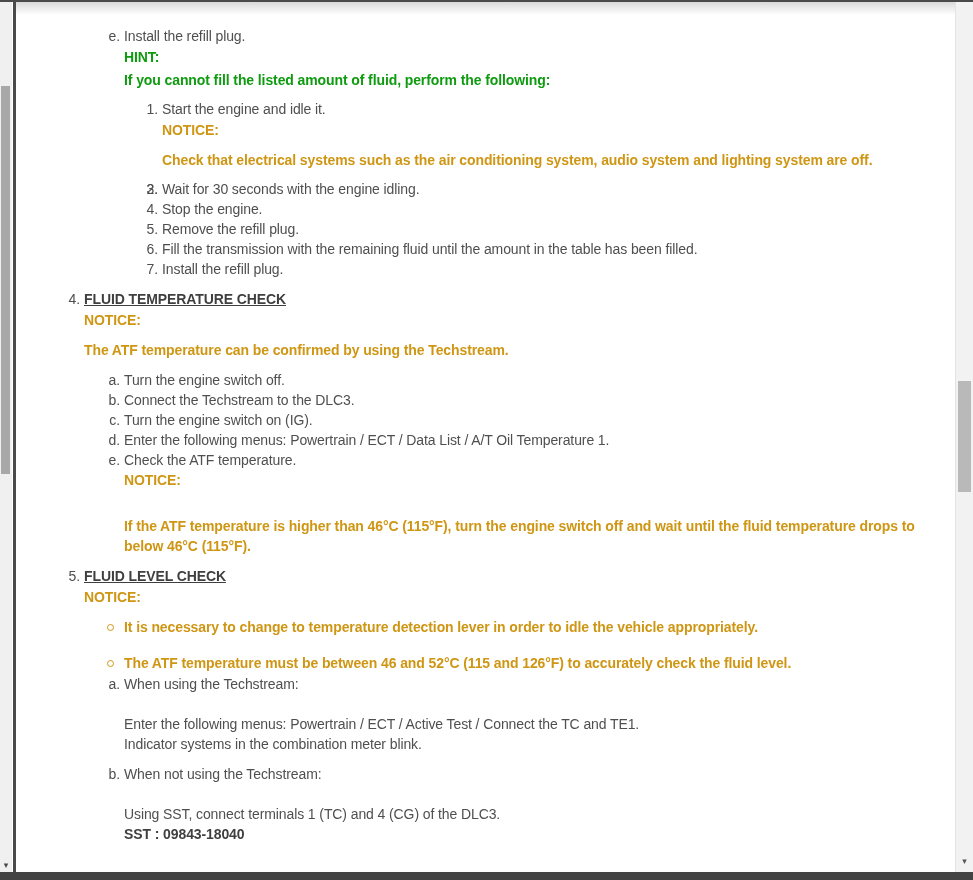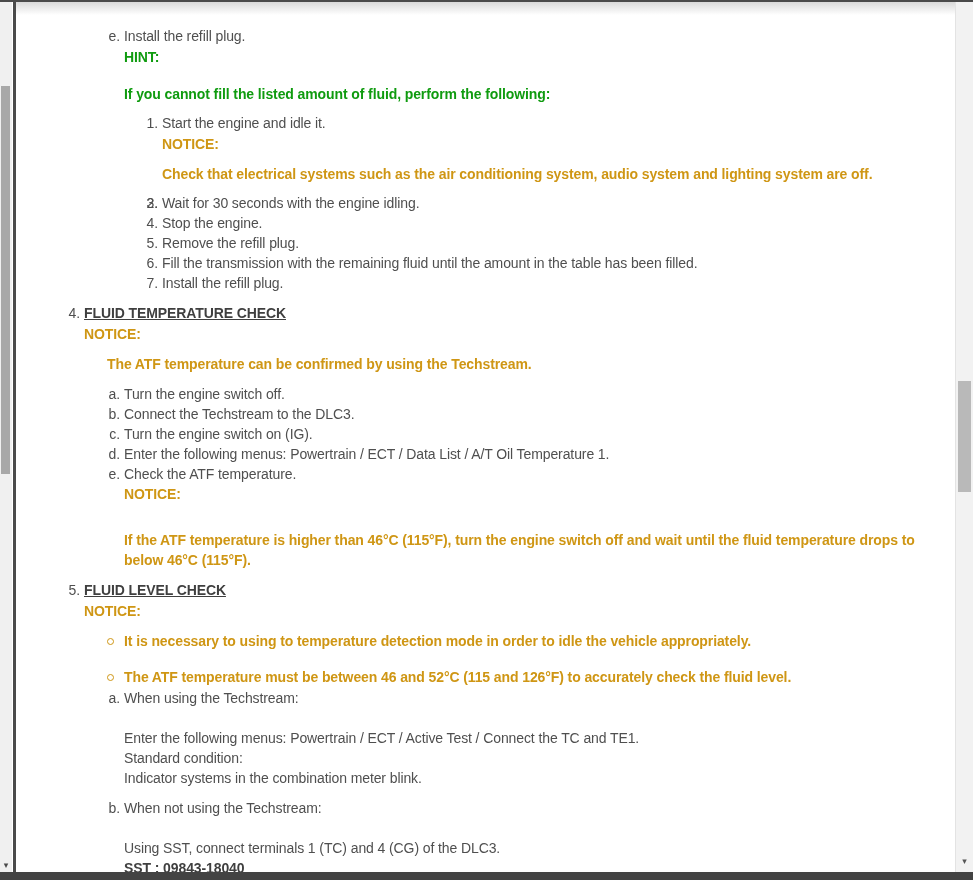--- a/index.html
+++ b/index.html
@@ -70,44 +70,43 @@
 </div>
 
 <div class="sb-right">
   <div class="sb-thumb"></div>
   <div class="sb-arrow">▾</div>
 </div>
 
 <div class="content">
     <div class="row lv2 st-n" style="margin-top: 0px;"><span class="marker">e.</span><span class="txt">Install the refill plug.</span></div>
     <div class="row lv2 st-gl" style="margin-top: 1px;"><span class="txt">HINT:</span></div>
-    <div class="row lv2 st-gt" style="margin-top: 17px;"><span class="txt">If you cannot fill the listed amount of fluid, perform the following:</span></div>
+    <div class="row lv2 st-gt" style="margin-top: 3px;"><span class="txt">If you cannot fill the listed amount of fluid, perform the following:</span></div>
     <div class="row lv3 st-n" style="margin-top: 9px;"><span class="marker">1.</span><span class="txt">Start the engine and idle it.</span></div>
     <div class="row lv3 st-ol" style="margin-top: 1px;"><span class="txt">NOTICE:</span></div>
     <div class="row lv3 st-ot" style="margin-top: 10px;"><span class="txt">Check that electrical systems such as the air conditioning system, audio system and lighting system are off.</span></div>
     <div class="row lv3 st-n" style="margin-top: 9px;"><span class="marker">2.</span></div>
     <div class="row lv3 st-n" style="margin-top: 0px;"><span class="marker">3.</span><span class="txt">Wait for 30 seconds with the engine idling.</span></div>
     <div class="row lv3 st-n" style="margin-top: 0px;"><span class="marker">4.</span><span class="txt">Stop the engine.</span></div>
     <div class="row lv3 st-n" style="margin-top: 0px;"><span class="marker">5.</span><span class="txt">Remove the refill plug.</span></div>
     <div class="row lv3 st-n" style="margin-top: 0px;"><span class="marker">6.</span><span class="txt">Fill the transmission with the remaining fluid until the amount in the table has been filled.</span></div>
     <div class="row lv3 st-n" style="margin-top: 0px;"><span class="marker">7.</span><span class="txt">Install the refill plug.</span></div>
     <div class="row lv1 st-h" style="margin-top: 10px;"><span class="marker">4.</span><span class="txt">FLUID TEMPERATURE CHECK</span></div>
     <div class="row lv1 st-ol" style="margin-top: 1px;"><span class="txt">NOTICE:</span></div>
-    <div class="row lv1 st-ot" style="margin-top: 10px; margin-left: 23px;"><span class="txt">The ATF temperature can be confirmed by using the Techstream.</span></div>
+    <div class="row lv1 st-ot" style="margin-top: 10px;"><span class="txt">The ATF temperature can be confirmed by using the Techstream.</span></div>
     <div class="row lv2 st-n" style="margin-top: 10px;"><span class="marker">a.</span><span class="txt">Turn the engine switch off.</span></div>
     <div class="row lv2 st-n" style="margin-top: 0px;"><span class="marker">b.</span><span class="txt">Connect the Techstream to the DLC3.</span></div>
     <div class="row lv2 st-n" style="margin-top: 0px;"><span class="marker">c.</span><span class="txt">Turn the engine switch on (IG).</span></div>
     <div class="row lv2 st-n" style="margin-top: 0px;"><span class="marker">d.</span><span class="txt">Enter the following menus: Powertrain / ECT / Data List / A/T Oil Temperature 1.</span></div>
     <div class="row lv2 st-n" style="margin-top: 0px;"><span class="marker">e.</span><span class="txt">Check the ATF temperature.</span></div>
     <div class="row lv2 st-ol" style="margin-top: 0px;"><span class="txt">NOTICE:</span></div>
     <div class="row lv2 st-ot" style="margin-top: 26px;"><span class="txt">If the ATF temperature is higher than 46°C (115°F), turn the engine switch off and wait until the fluid temperature drops to below 46°C (115°F).</span></div>
     <div class="row lv1 st-h" style="margin-top: 10px;"><span class="marker">5.</span><span class="txt">FLUID LEVEL CHECK</span></div>
     <div class="row lv1 st-ol" style="margin-top: 1px;"><span class="txt">NOTICE:</span></div>
-    <div class="row lv2 st-ob" style="margin-top: 10px;"><span class="ring"></span><span class="txt">It is necessary to using to temperature detection mode in order to idle the vehicle appropriately.</span></div>
+    <div class="row lv2 st-ob" style="margin-top: 10px;"><span class="ring"></span><span class="txt">It is necessary to change to temperature detection lever in order to idle the vehicle appropriately.</span></div>
     <div class="row lv2 st-ob" style="margin-top: 16px;"><span class="ring"></span><span class="txt">The ATF temperature must be between 46 and 52°C (115 and 126°F) to accurately check the fluid level.</span></div>
     <div class="row lv2 st-n" style="margin-top: 1px;"><span class="marker">a.</span><span class="txt">When using the Techstream:</span></div>
     <div class="row lv2 st-n" style="margin-top: 20px;"><span class="txt">Enter the following menus: Powertrain / ECT / Active Test / Connect the TC and TE1.</span></div>
-    <div class="row lv2 st-n" style="margin-top: 0px;"><span class="txt">Standard condition:</span></div>
     <div class="row lv2 st-n" style="margin-top: 0px;"><span class="txt">Indicator systems in the combination meter blink.</span></div>
     <div class="row lv2 st-n" style="margin-top: 10px;"><span class="marker">b.</span><span class="txt">When not using the Techstream:</span></div>
     <div class="row lv2 st-n" style="margin-top: 20px;"><span class="txt">Using SST, connect terminals 1 (TC) and 4 (CG) of the DLC3.</span></div>
     <div class="row lv2 st-bold" style="margin-top: 0px;"><span class="txt">SST : 09843-18040</span></div>
   </div>
 
 </body></html>

